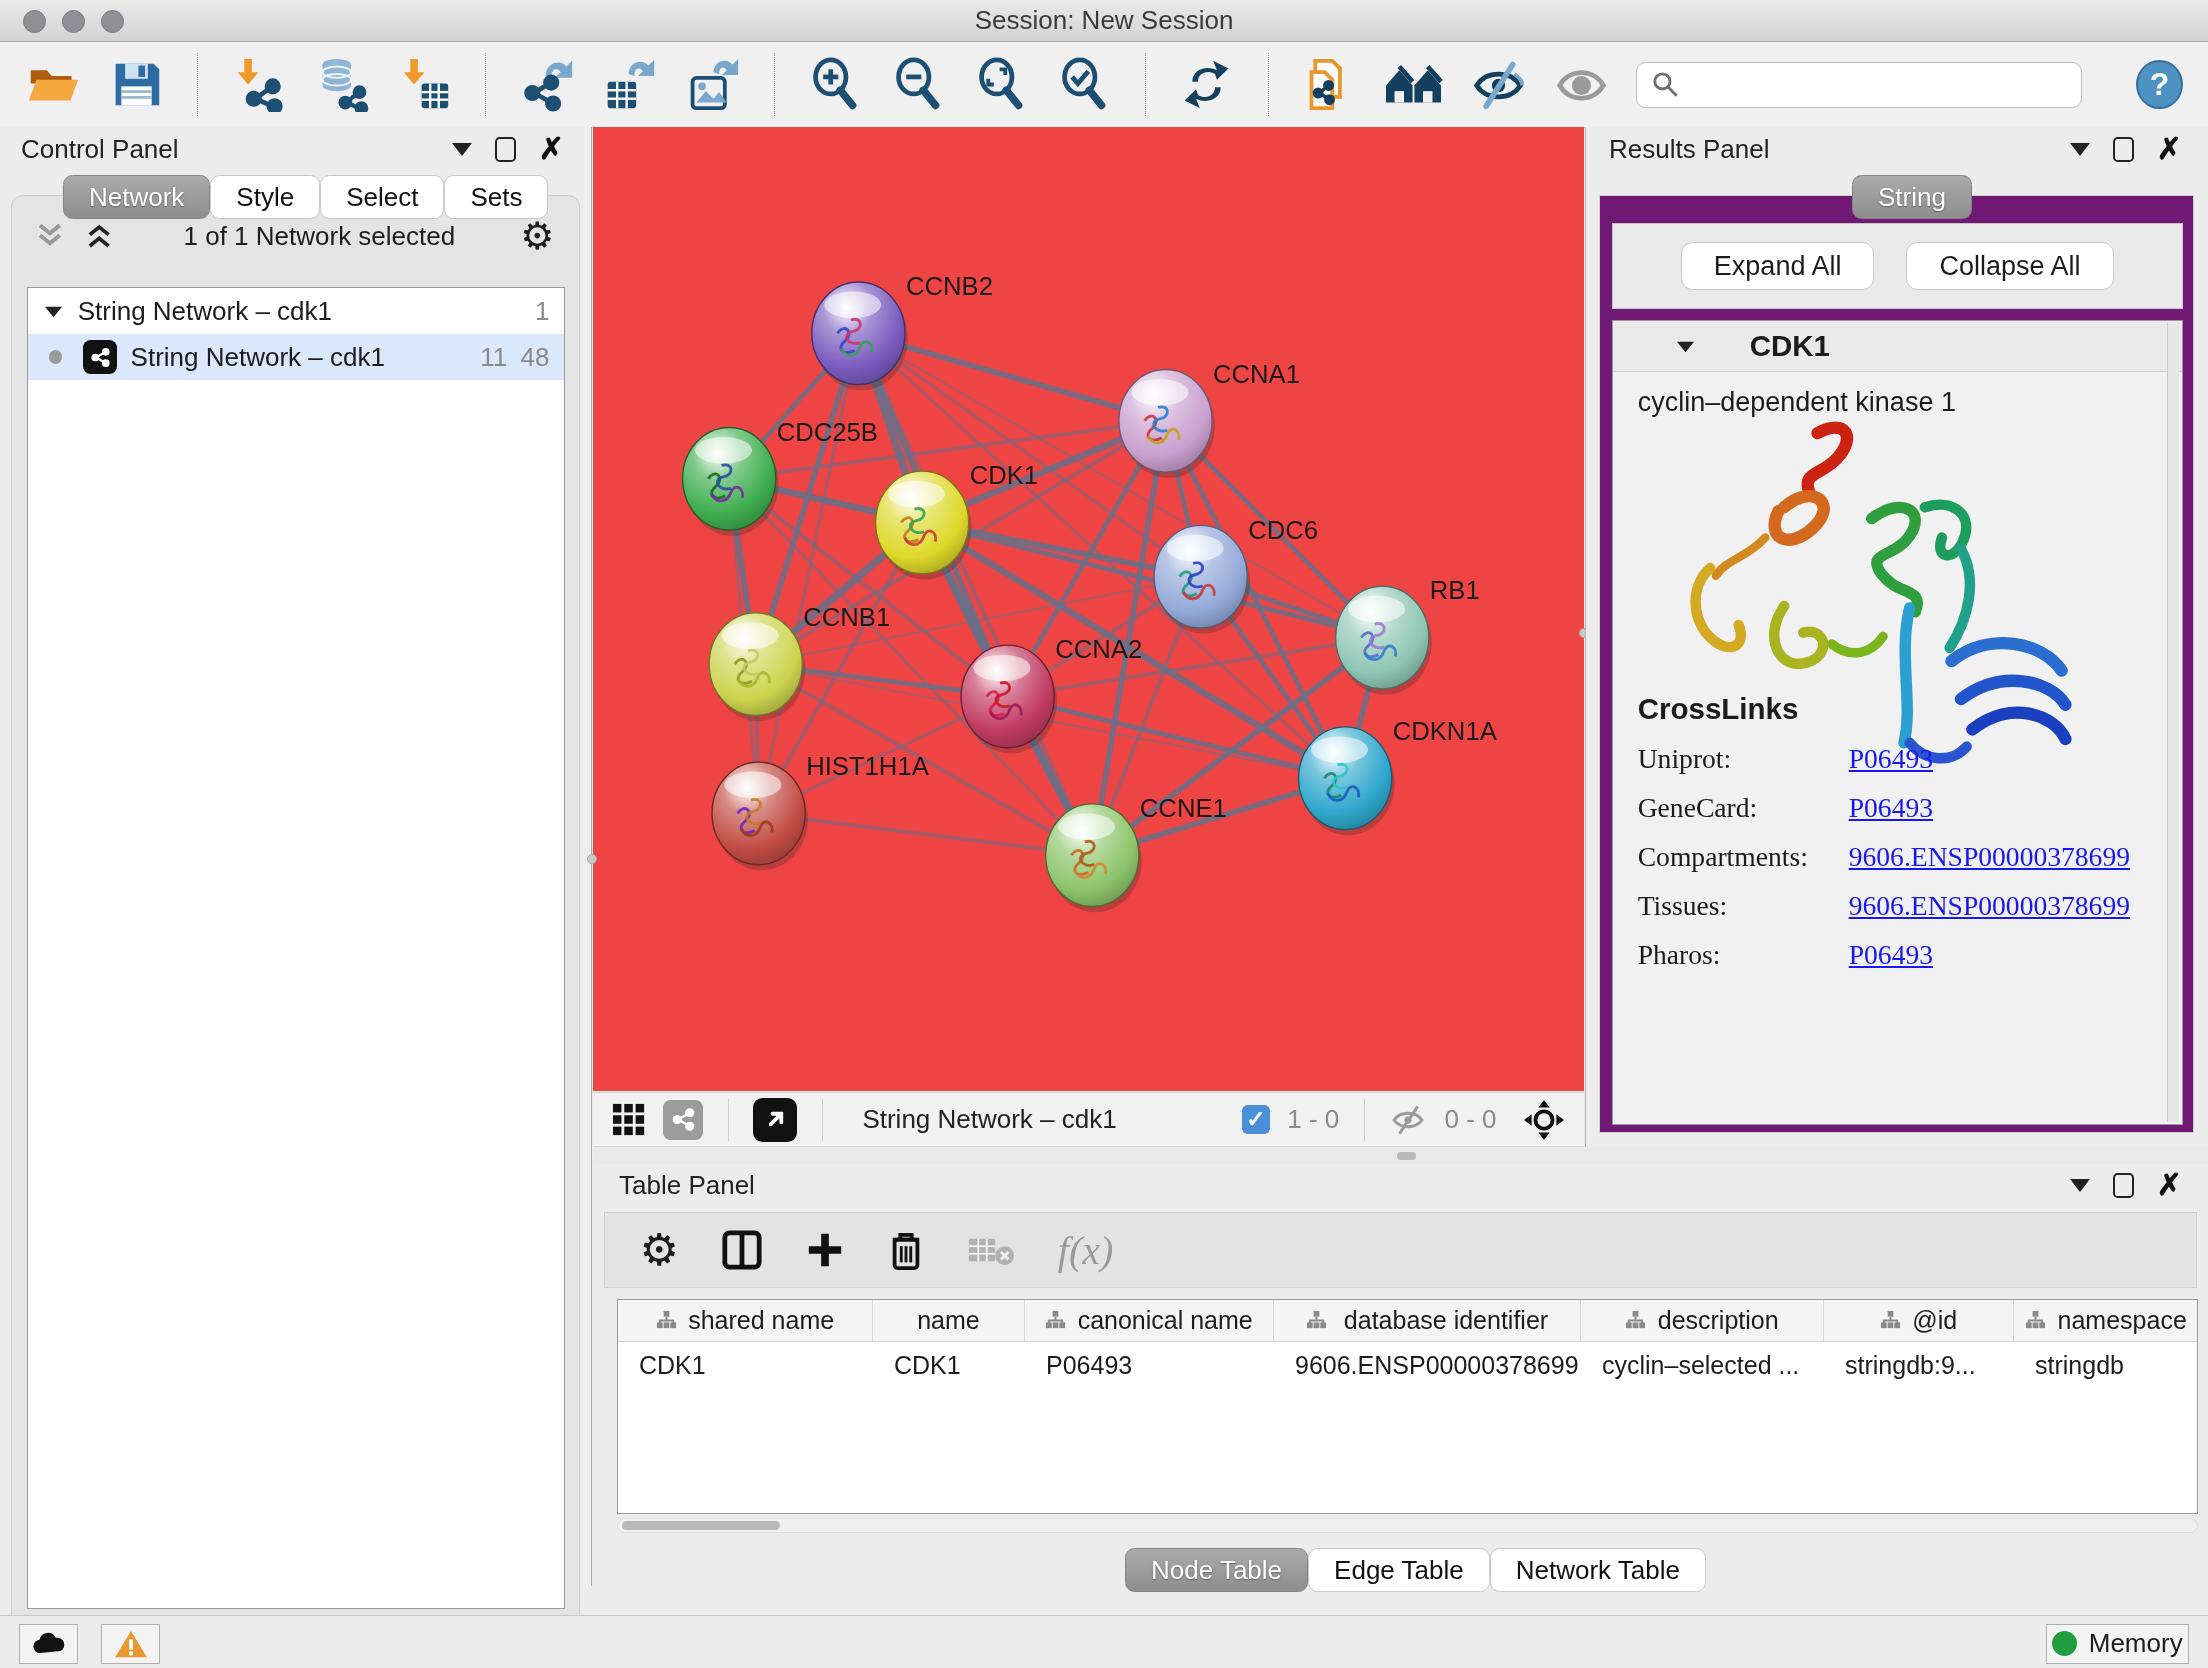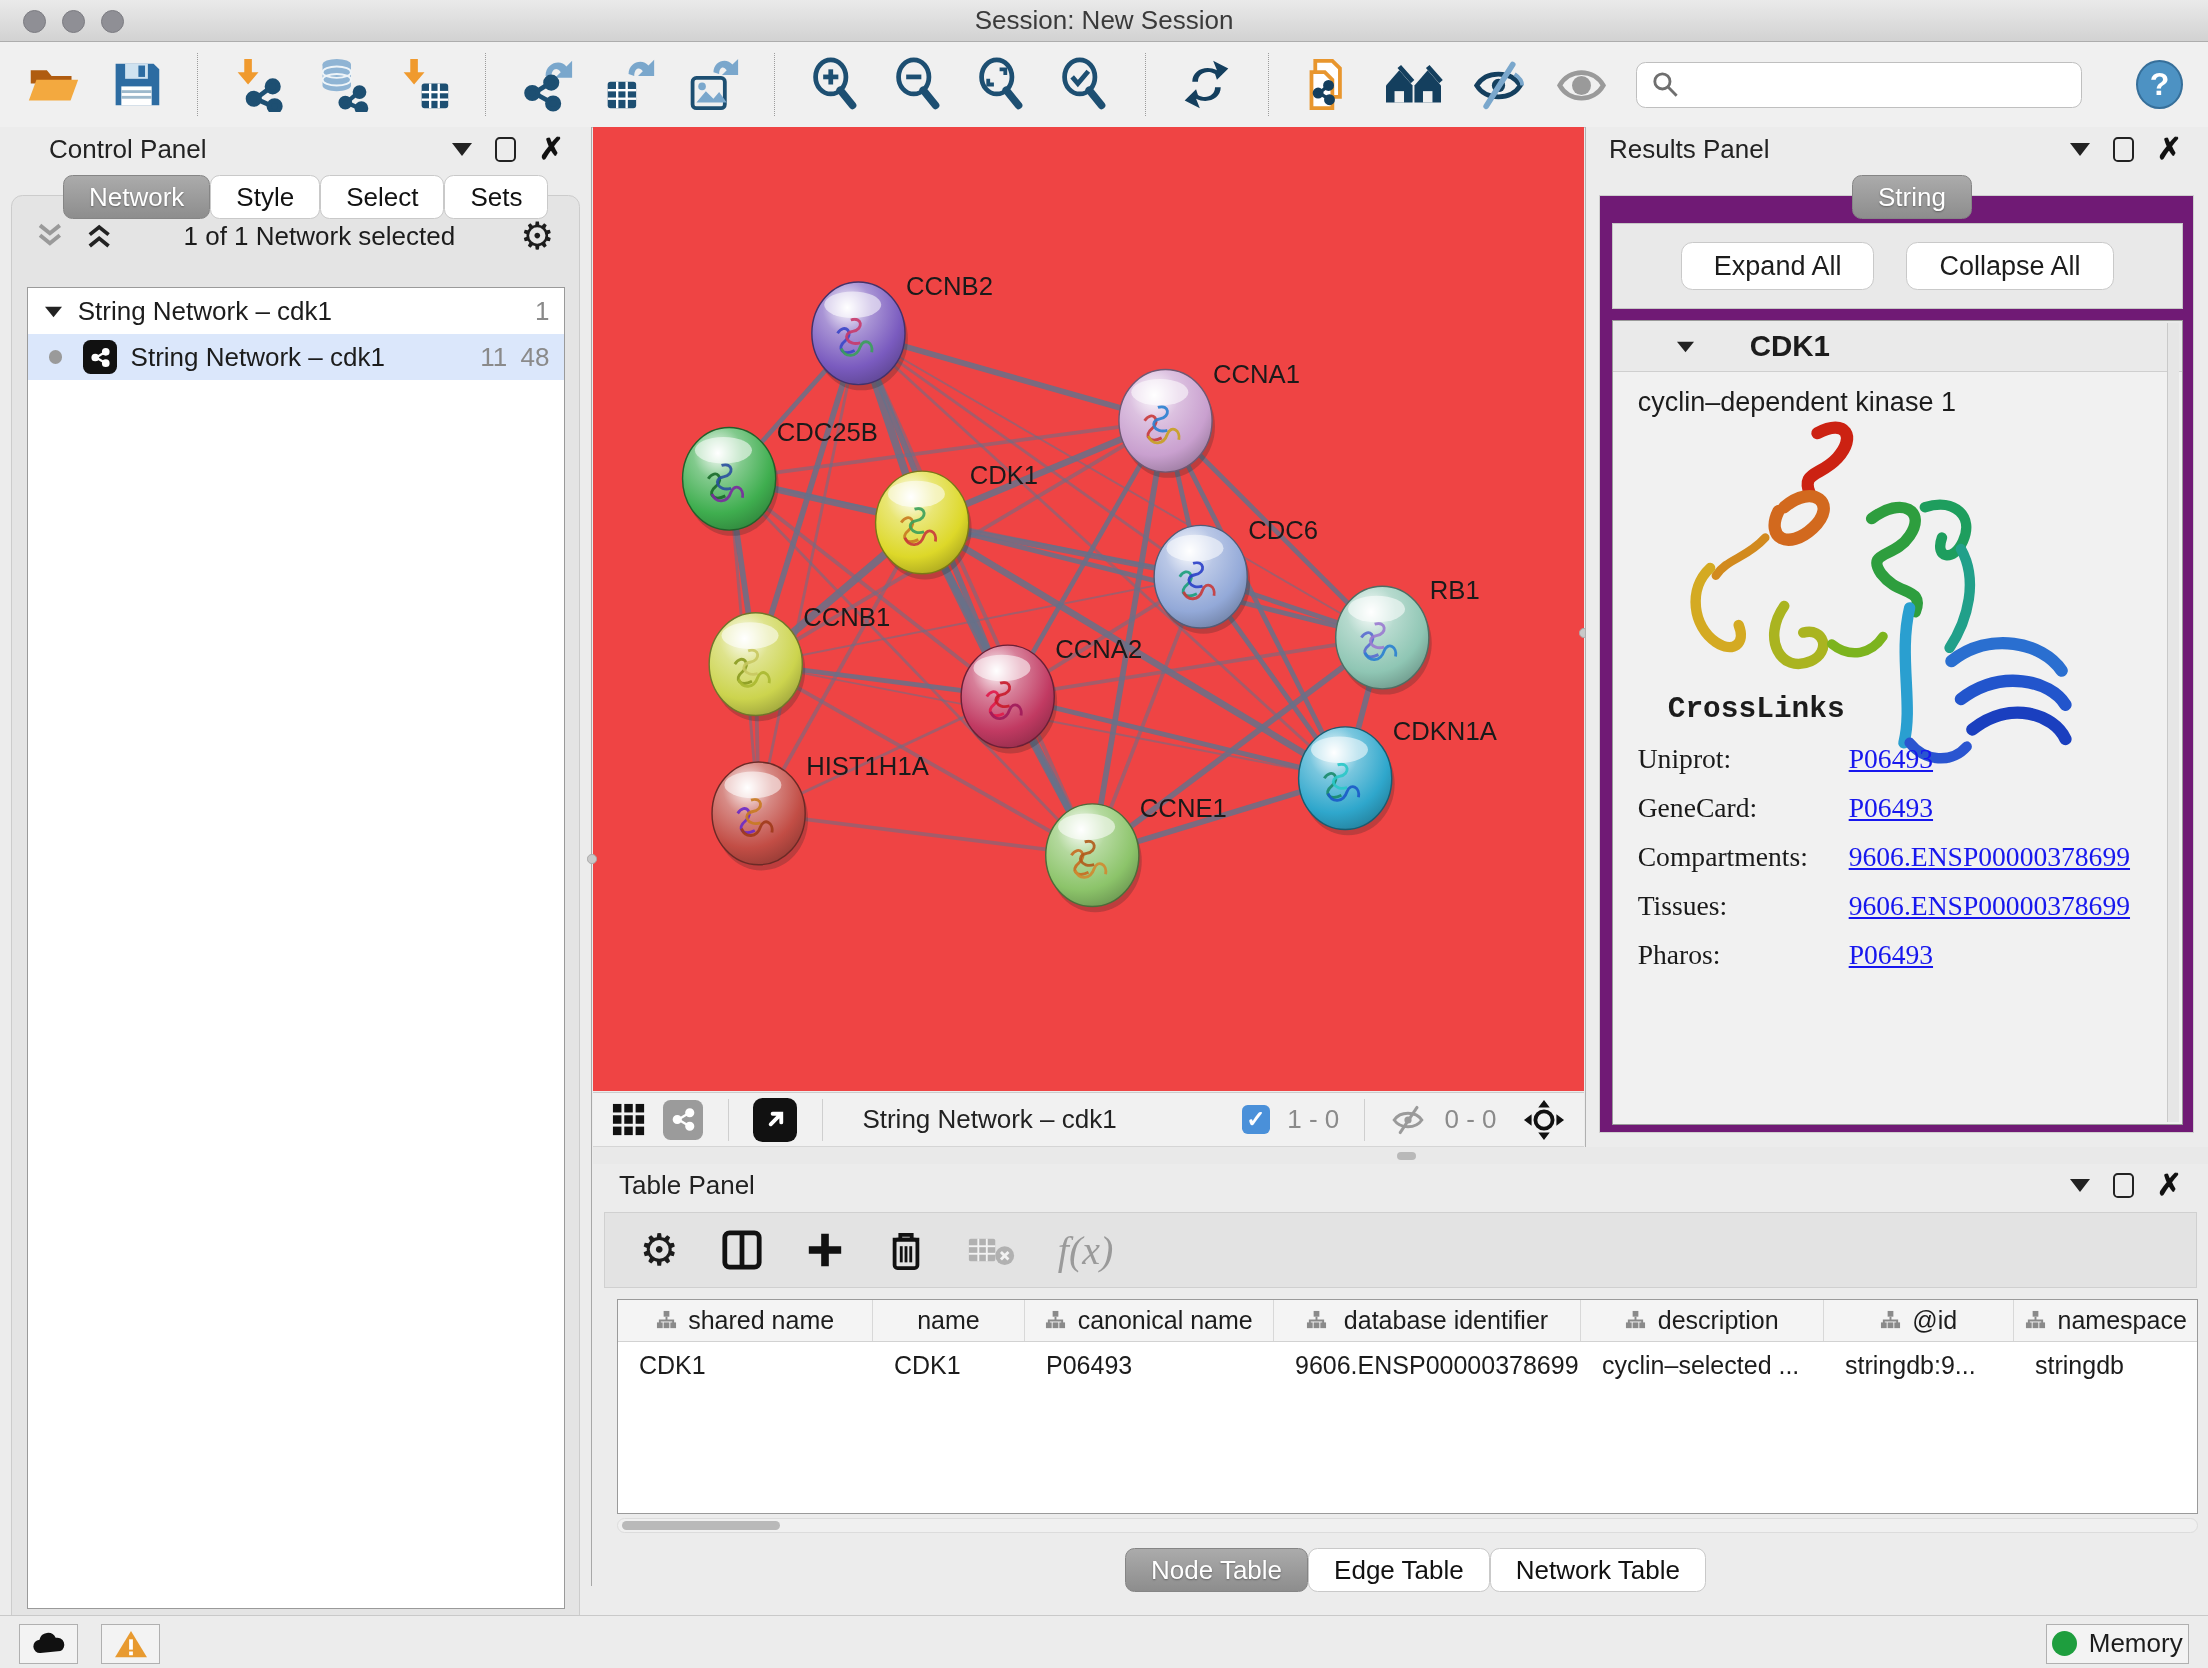--- a/index.html
+++ b/index.html
@@ -29,21 +29,21 @@
   .panel-title { font-size:26px; color:#222; }
   .panel-ctrls { display:flex; align-items:center; gap:23px; }
   .pc-min { width:0; height:0; border-left:10.5px solid transparent; border-right:10.5px solid transparent; border-top:13.3px solid #222; }
   .pc-float { width:21px; height:25px; border:2.9px solid #222; border-radius:4.8px; }
   .pc-close { font-size:30px; font-weight:bold; color:#111; line-height:1; }
   .tab { height:44px; padding:0 25px; border-radius:9.5px; background:#fff; border:1px solid #c9c9c9;
     font-size:26px; display:flex; align-items:center; justify-content:center; color:#111; }
   .tab.active { background:linear-gradient(#ababab,#8d8d8d); color:#fff; border-color:#858585; text-shadow:0 1px 1.9px rgba(0,0,0,.35); }
 
   
-  .control-panel { position:absolute; left:0; top:127px; width:592px; height:1459px; background:#ececec; border-right:1px solid #a8a8a8;padding-left:28px; }
+  .control-panel { position:absolute; left:0; top:127px; width:592px; height:1459px; background:#ececec; border-right:1px solid #a8a8a8; }
   .cp-head { height:44px; display:flex; align-items:center; justify-content:space-between; padding:0 27px 0 21px; }
   .cp-tabs { position:absolute; left:63px; top:48px; display:flex; z-index:2; }
   .cp-box { position:absolute; left:11.4px; top:68px; width:569px; height:1505px; background:#e4e4e4;
     border:1px solid #cccccc; border-radius:11.4px; }
   .cp-selrow { height:55px; display:flex; align-items:center; padding:25px 25px 0 25px; gap:17px; }
   .cp-selrow .summary { flex:1; text-align:center; font-size:26px; }
   .cp-tree { position:absolute; left:15px; top:91px; width:538px; height:1322px; background:#fff; border:1.9px solid #9a9a9a; overflow:hidden; }
   .tree-row { height:46px; display:flex; align-items:center; font-size:26px; gap:13.3px; padding:0 15px; }
   .tree-row.selected { background:#dbe7fb; }
   .tw { color:#8a8a8a; }
@@ -70,21 +70,21 @@
   .rp-head { height:44px; display:flex; align-items:center; justify-content:space-between; padding:0 27px 0 23px; }
   .rp-tab { position:absolute; left:266px; top:48px; z-index:2; }
   .rp-box { position:absolute; left:13.3px; top:68px; width:595px; height:938px; background:#701a75; border:1px solid #cfcfcf; }
   .rp-btnrow { position:absolute; left:11.4px; top:27px; width:571px; height:86px; border:1px solid #c6c6c6; display:flex; align-items:center; justify-content:center; gap:32px; background:#e9e9e9; }
   .rp-btn { height:48px; padding:0 32px; background:#fff; border:1px solid #c9c9c9; border-radius:11.4px; font-size:27px; display:flex; align-items:center; }
   .rp-section { position:absolute; left:11.4px; top:124px; width:571px; height:805px; border:1.9px solid #9a9a9a; background:#f1f1f1; }
   .rp-gene-head { height:51px; background:#eaeaea; border-bottom:1px solid #cfcfcf; display:flex; align-items:center; gap:53px; padding-left:61px; }
   .rp-gene { font-size:29.5px; font-weight:bold; }
   .rp-desc { font-size:27px; padding:15px 0 0 25px; }
   .crosslinks { position:absolute; left:25px; top:371px; }
-  .cl-title { font-size:29.5px; font-weight:bold; font-family:Liberation Mono, monospace;margin-left:30px; }
+  .cl-title { font-size:29.5px; font-weight:bold; font-family:Liberation Sans, sans-serif; }
   .cl-row { display:flex; margin-top:17px; font-size:27.6px; font-family:"Liberation Serif","DejaVu Serif",serif; }
   .cl-label { width:211px; color:#1a1a1a; }
   .cl-link { color:#1717ee; text-decoration:underline; }
   .rp-scroll { position:absolute; right:2.9px; top:1.9px; width:11.4px; height:799px; background:#e6e6e6; border-left:1px solid #c9c9c9; }
 
   
   .table-panel { position:absolute; left:593px; top:1164px; width:1616px; height:451px; background:#ececec; }
   .tp-head { height:42px; display:flex; align-items:center; justify-content:space-between; padding:0 27px 0 26px; }
   .tp-toolbar { position:absolute; left:11.4px; top:48px; width:1593px; height:76px; background:#e3e3e3; border:1px solid #d0d0d0;
     display:flex; align-items:center; gap:42px; padding:0 34px; }

